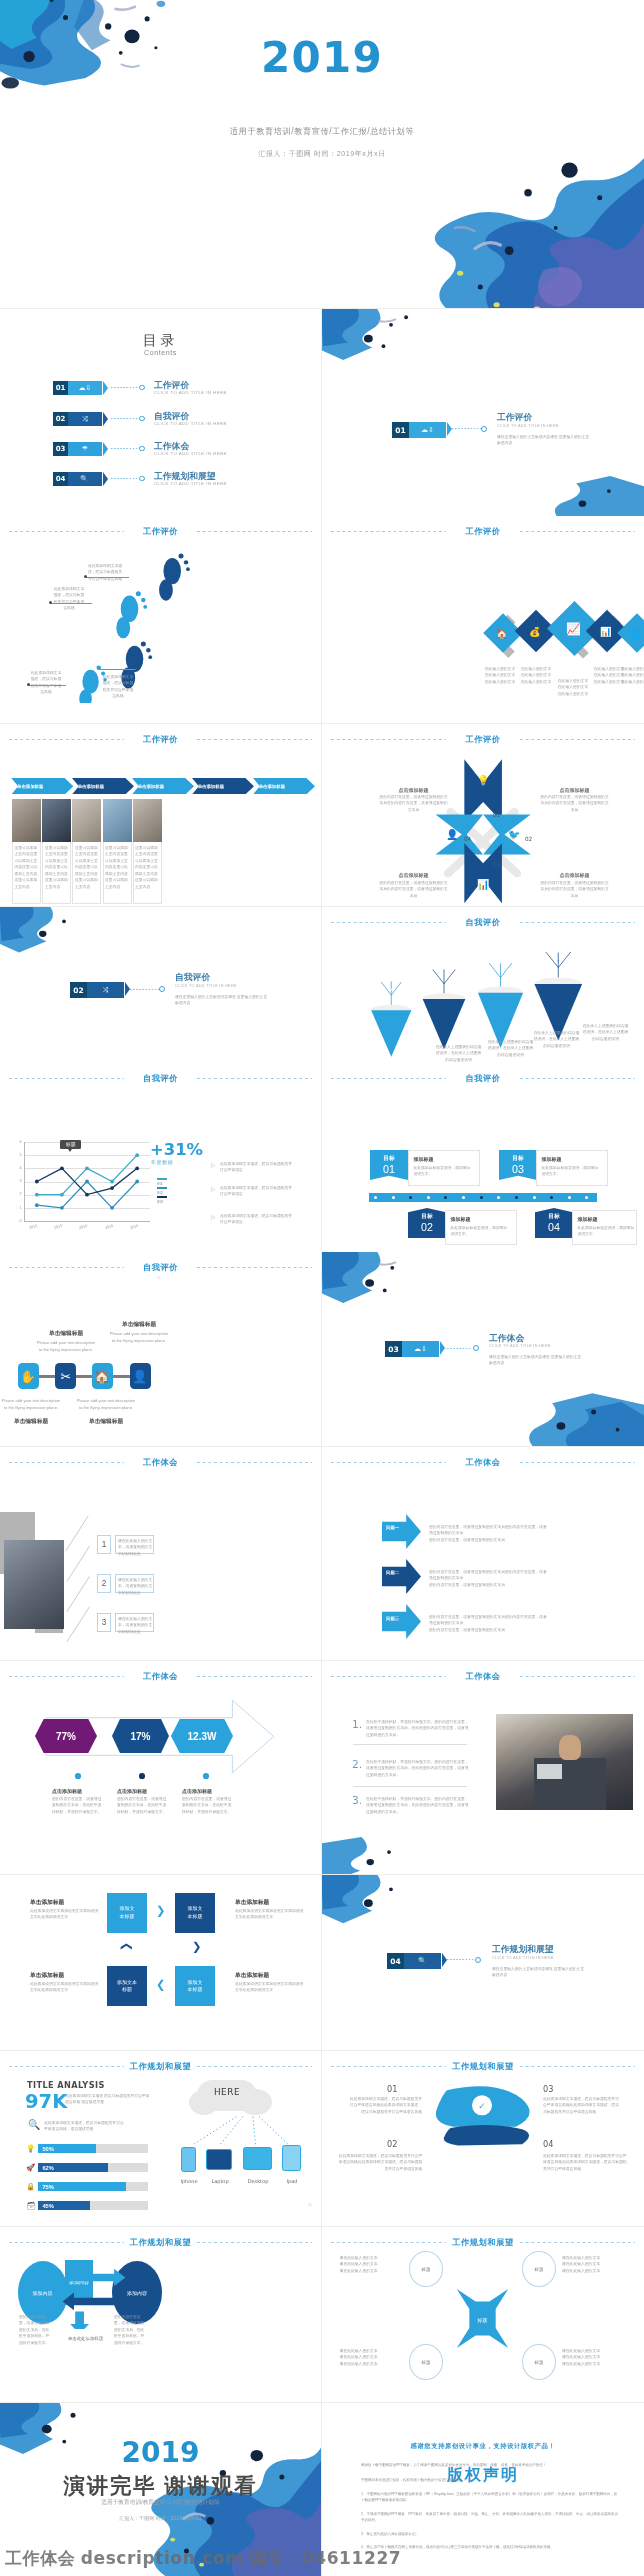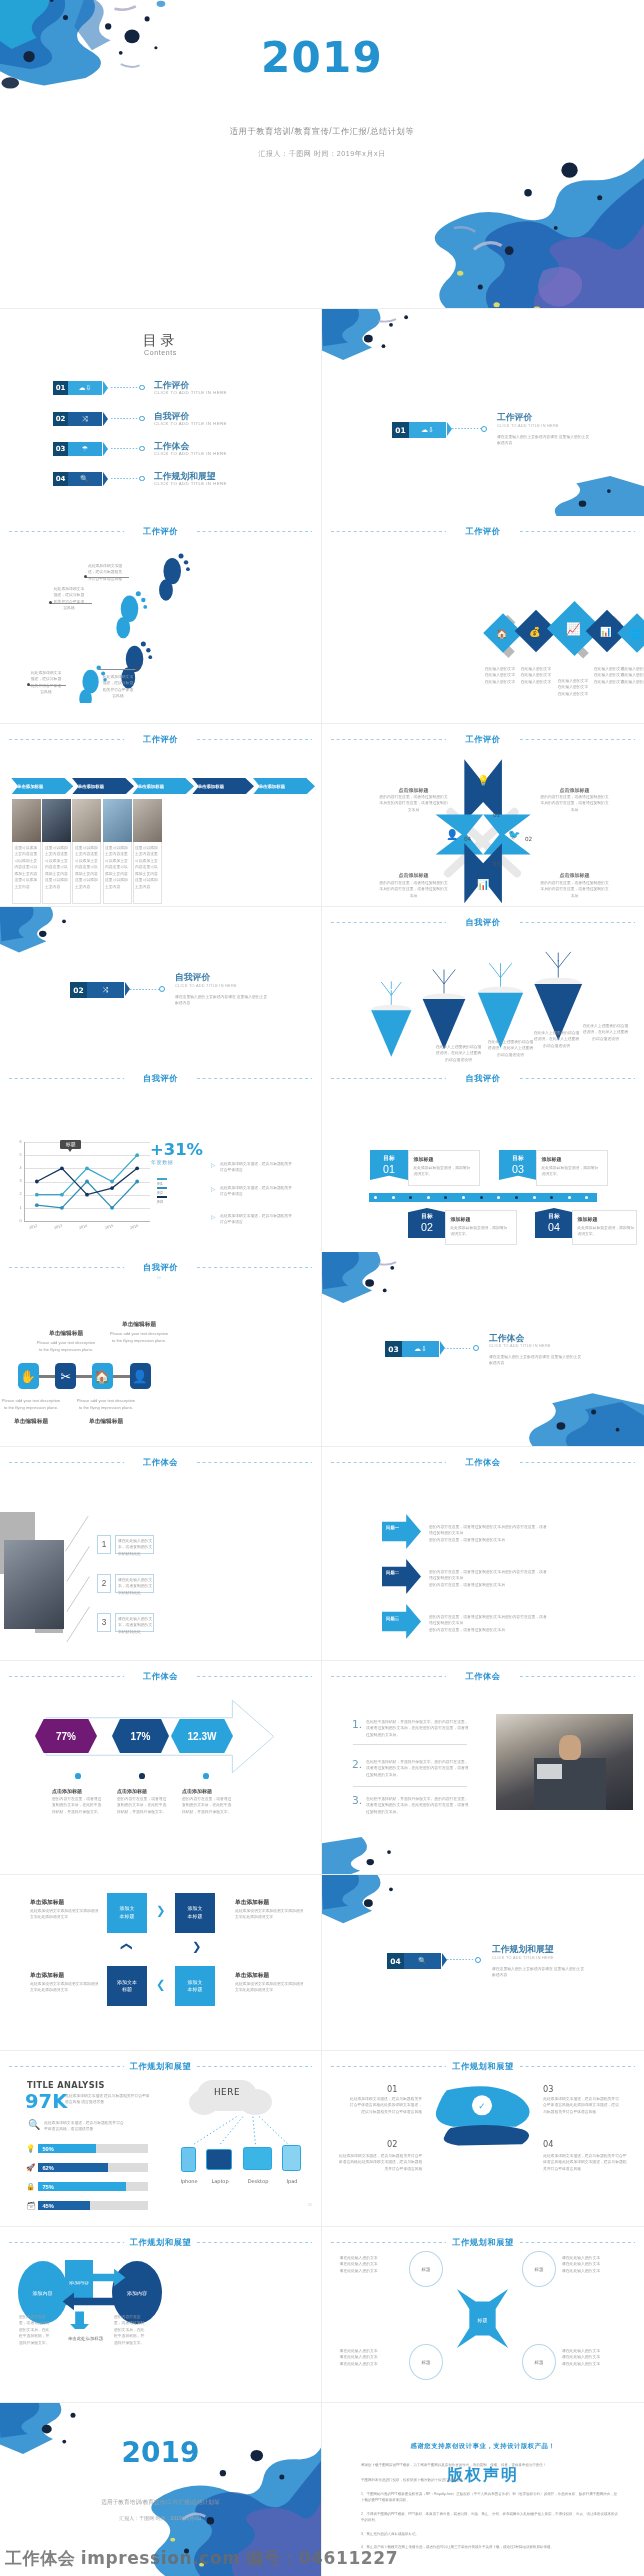--- a/index.html
+++ b/index.html
@@ -1079,38 +1079,39 @@
     <ellipse cx="168" cy="56" rx="5" ry="5" fill="#13243f"></ellipse>
     <ellipse cx="262" cy="62" rx="4" ry="4" fill="#13243f"></ellipse>
     <ellipse cx="148" cy="132" rx="6" ry="6" fill="#13243f"></ellipse>
     <ellipse cx="110" cy="180" rx="4" ry="4" fill="#13243f"></ellipse>
     <ellipse cx="88" cy="162" rx="4" ry="3" fill="#d8dd6a"></ellipse>
     <ellipse cx="134" cy="202" rx="4" ry="3" fill="#d8dd6a"></ellipse>
     <path d="M104 130 q18 -15 36 -5" stroke="#b7bdd8" stroke-width="4" fill="none" opacity=".85"></path>
   </svg>
 
   <div class="end-year">2019</div>
+  <div class="end-title">演讲完毕  谢谢观看</div>
   <div class="end-sub">适用于教育培训/教育宣传/工作汇报/总结计划等</div>
   <div class="end-meta">汇报人：千图网    时间：2019年x月x日</div>
 </div>
 
 <div class="slide" style="left:322px;top:2403px;width:322px;height:173px;">
   <div class="cr-title">版权声明</div>
   <div class="cr-sub">感谢您支持原创设计事业，支持设计版权产品！</div>
   <div class="cr-p" style="top:59px;">感谢您下载千图网原创PPT模板，为了感谢千图网以及原创作者的付出，请勿复制、传播、转售，否则将承担法律责任！</div>
   <div class="cr-p" style="top:74px;">千图网对本作品进行授权，授权依据下载次数的十倍进行版权授权！</div>
   <div class="cr-p" style="top:88px;">1、千图网站出售的PPT模板是免税资源（RF：Royalty-free）正版授权（中华人民共和国著作权）和《世界版权公约》的保护，作品所有权、版权归属千图网所有，您下载的是PPT模板素材使用权。</div>
   <div class="cr-p" style="top:108px;">2、不得将千图网的PPT模板、PPT素材、本身用于再出售，或者以报、出版、禁止、分销、发布或善作为礼物赠予他人使用，不得转授权、出卖、转让本协议或本协议中的权利。</div>
   <div class="cr-p" style="top:128px;">3、禁止把作品的人商标或版权标记。</div>
   <div class="cr-p" style="top:141px;">4、禁止用户将下载模式在网上传播作品，或者作品可以让第三方单独付费或并享免费下载，或通过2种降电话拨取系统传播。</div>
 </div>
 <div class="sep-v" style="left:321px;top:2403px;height:173px;"></div>
 
 <div id="footer">
   <div class="wm">
     <span>工作体会</span>
-    <span class="lat">impression.com</span>
+    <span class="lat">description.com</span>
     <span>编号：</span><span class="lat">04611227</span>
   </div>
 </div>
 
 </div>
 
 
 </body></html>

